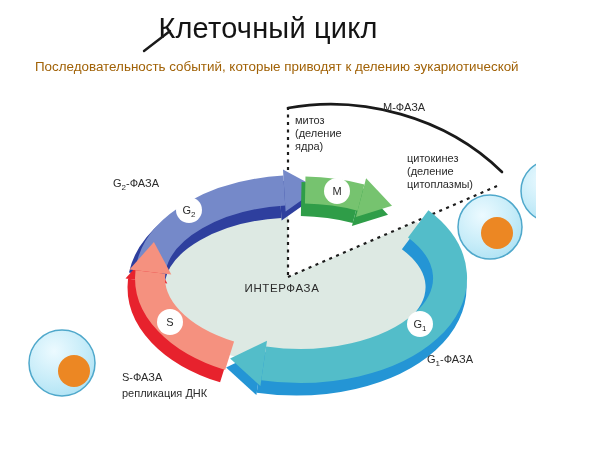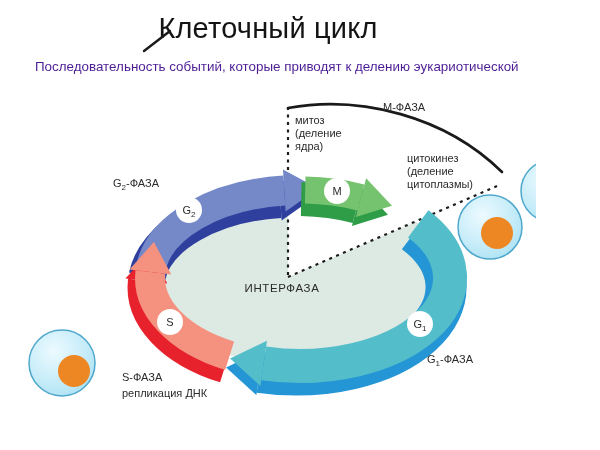--- a/index.html
+++ b/index.html
@@ -1,20 +1,20 @@
 <!DOCTYPE html>
 <html><head>
 <meta charset="utf-8">
 <style>
   html,body{margin:0;padding:0;background:#fff;}
   .slide{position:relative;width:536px;height:450px;background:#ffffff;overflow:hidden;
          font-family:"Liberation Sans", sans-serif;}
   .title{position:absolute;top:12px;left:0;width:100%;text-align:center;
          font-size:29px;color:#141414;letter-spacing:0.2px;}
-  .subtitle{position:absolute;top:57px;left:35px;font-size:13.4px;line-height:1.5;color:#4c1d95;}
+  .subtitle{position:absolute;top:57px;left:35px;font-size:13.4px;line-height:1.5;color:#a16207;}
   .diagram-svg{position:absolute;top:0;left:0;}
   .diagram-svg text{font-family:"Liberation Sans", sans-serif;fill:#2b2b2b;}
   .lbl{font-size:11px;}
   .lbl-center{font-size:11.5px;letter-spacing:0.6px;}
   .badge-txt{font-size:11px;fill:#3a3a3a;}
   .sub-txt{font-size:8px;}
 </style>
 </head>
 <body>
 

